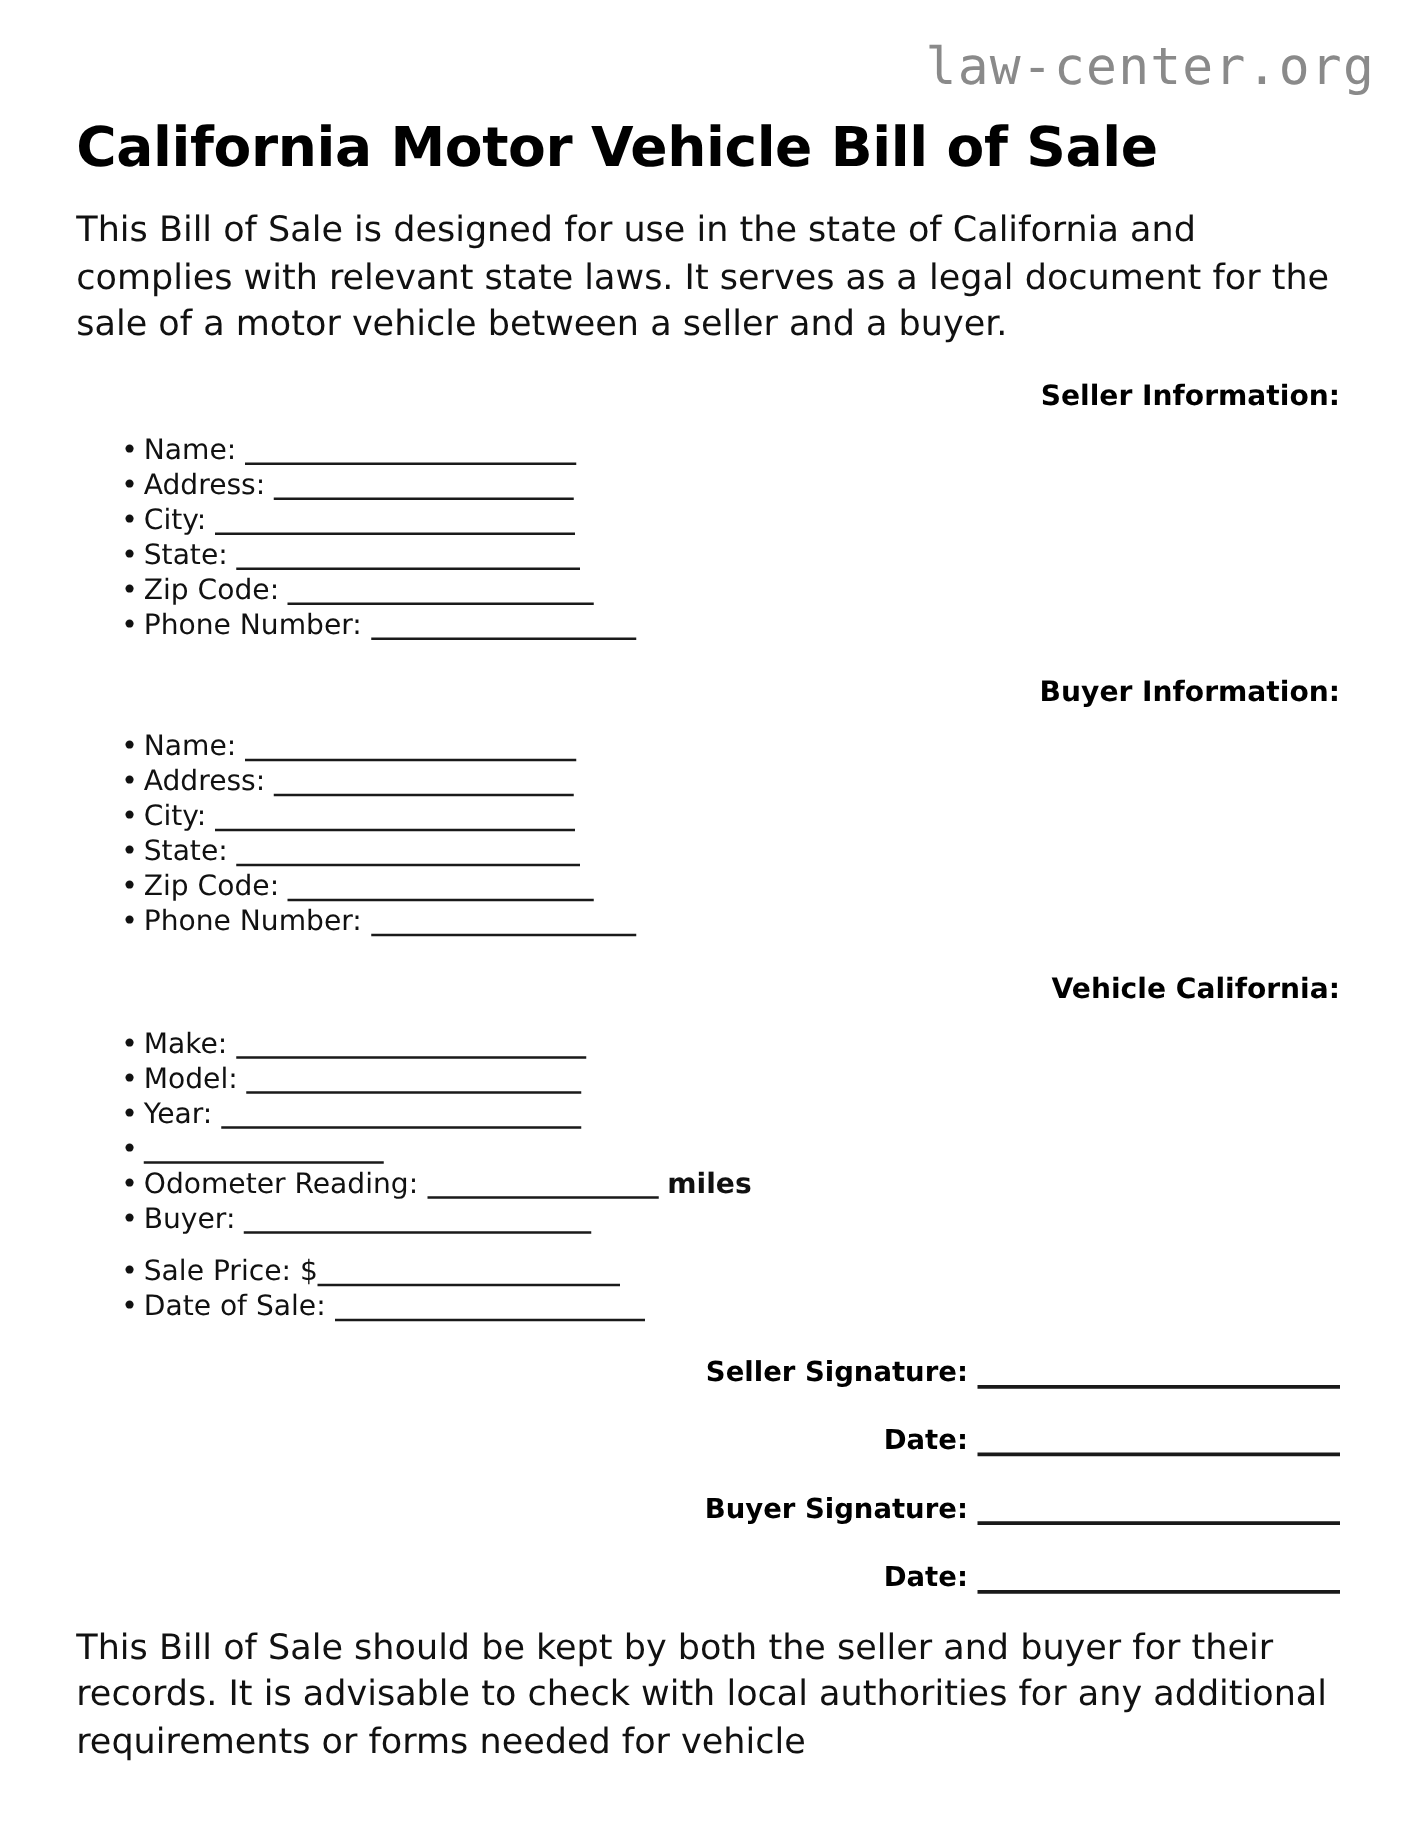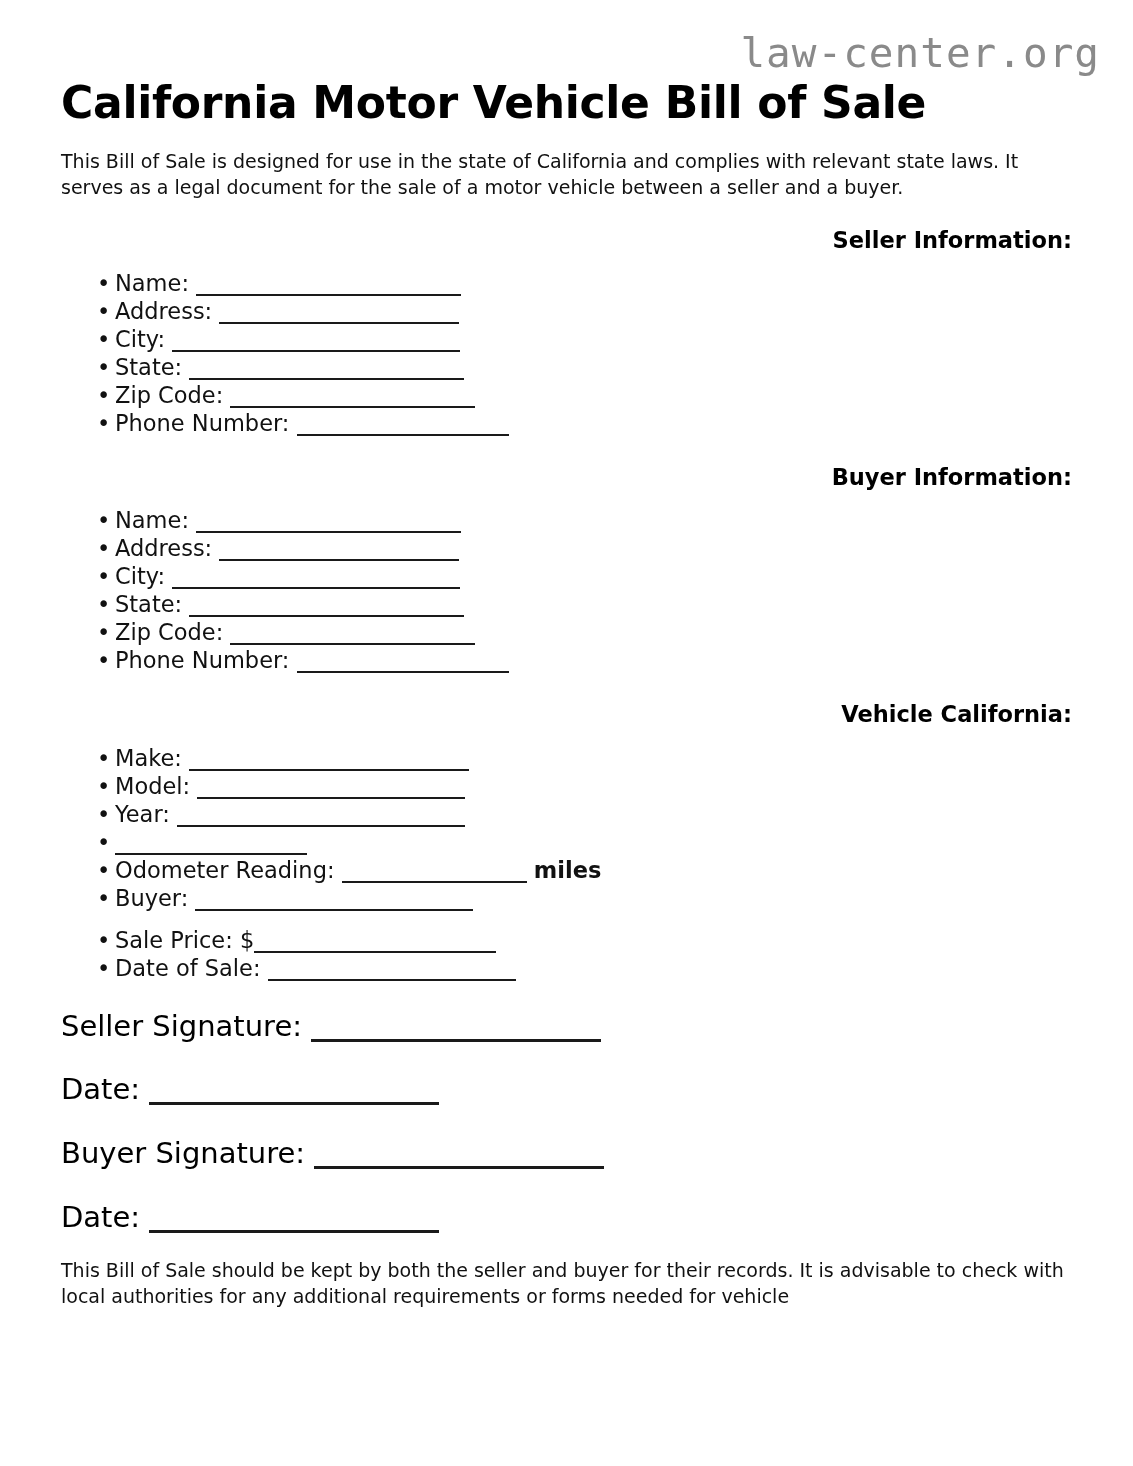--- a/index.html
+++ b/index.html
@@ -15,21 +15,21 @@
     font-family: "DejaVu Sans", sans-serif;
     color: #000000;
   }
 
   .page {
     position: absolute;
     left: 0; top: 0;
     width: 1133px;
     height: 1466px;
     box-sizing: border-box;
-    padding: 0 61px;
+    padding: 16px 61px;
   }
 
   .watermark {
     position: absolute;
     right: 33px;
     top: 33px;
     font-family: "DejaVu Sans Mono", monospace;
     font-size: 41px;
     letter-spacing: 1px;
     color: #8a8a8a;
@@ -43,21 +43,21 @@
     padding-top: 78px;
     font-size: 44px;
     font-weight: bold;
     letter-spacing: -0.3px;
     line-height: 1.12;
     color: #000;
   }
 
   .para {
     margin: 22px 0 0 0;
-    font-size: 19px;
+    font-size: 28px;
     line-height: 1.33;
     width: 990px;
     color: #111;
   }
 
   .para-wide {
     width: 1012px;
   }
 
   .section-head {
@@ -92,25 +92,26 @@
 
   .blank {
     display: inline-block;
     border-bottom: 2.6px solid #1a1a1a;
     vertical-align: -5px;
     height: 0;
   }
 
   .sig-line {
     margin: 26px 0 0 0;
-    font-size: 29px;
-    font-weight: normal;
+    font-size: 22px;
+    font-weight: bold;
     line-height: 1.3;
     color: #000;
     white-space: nowrap;
+    text-align: right;
   }
   .sig-line .blank {
     border-bottom-width: 3.4px;
     vertical-align: -6px;
   }
 
   .unit {
     font-weight: bold;
   }
 </style>

